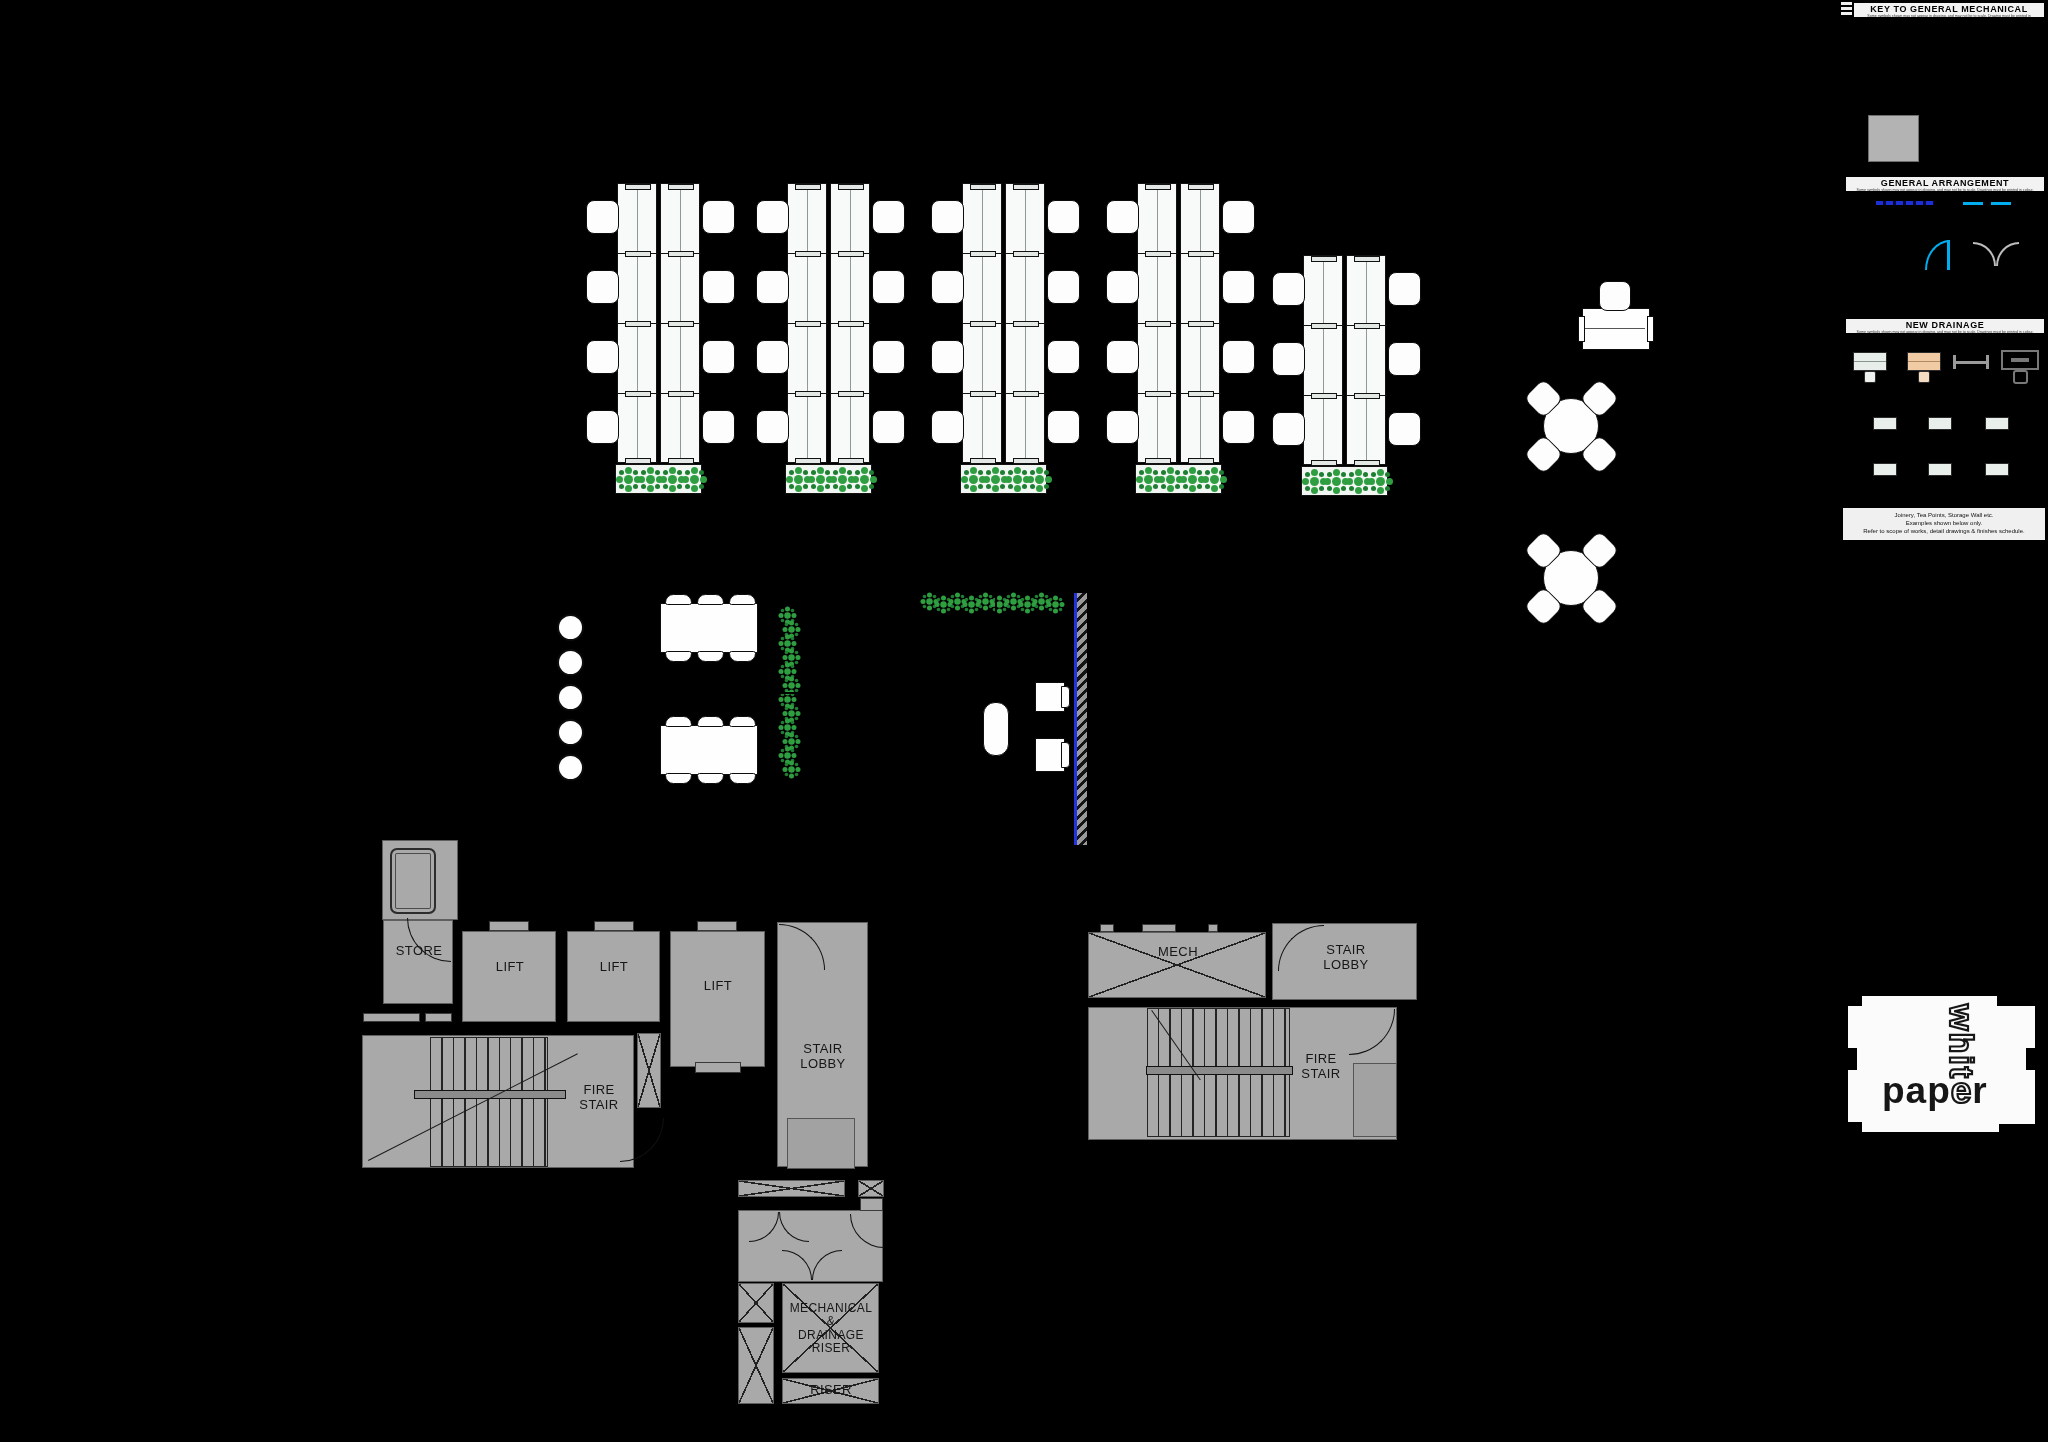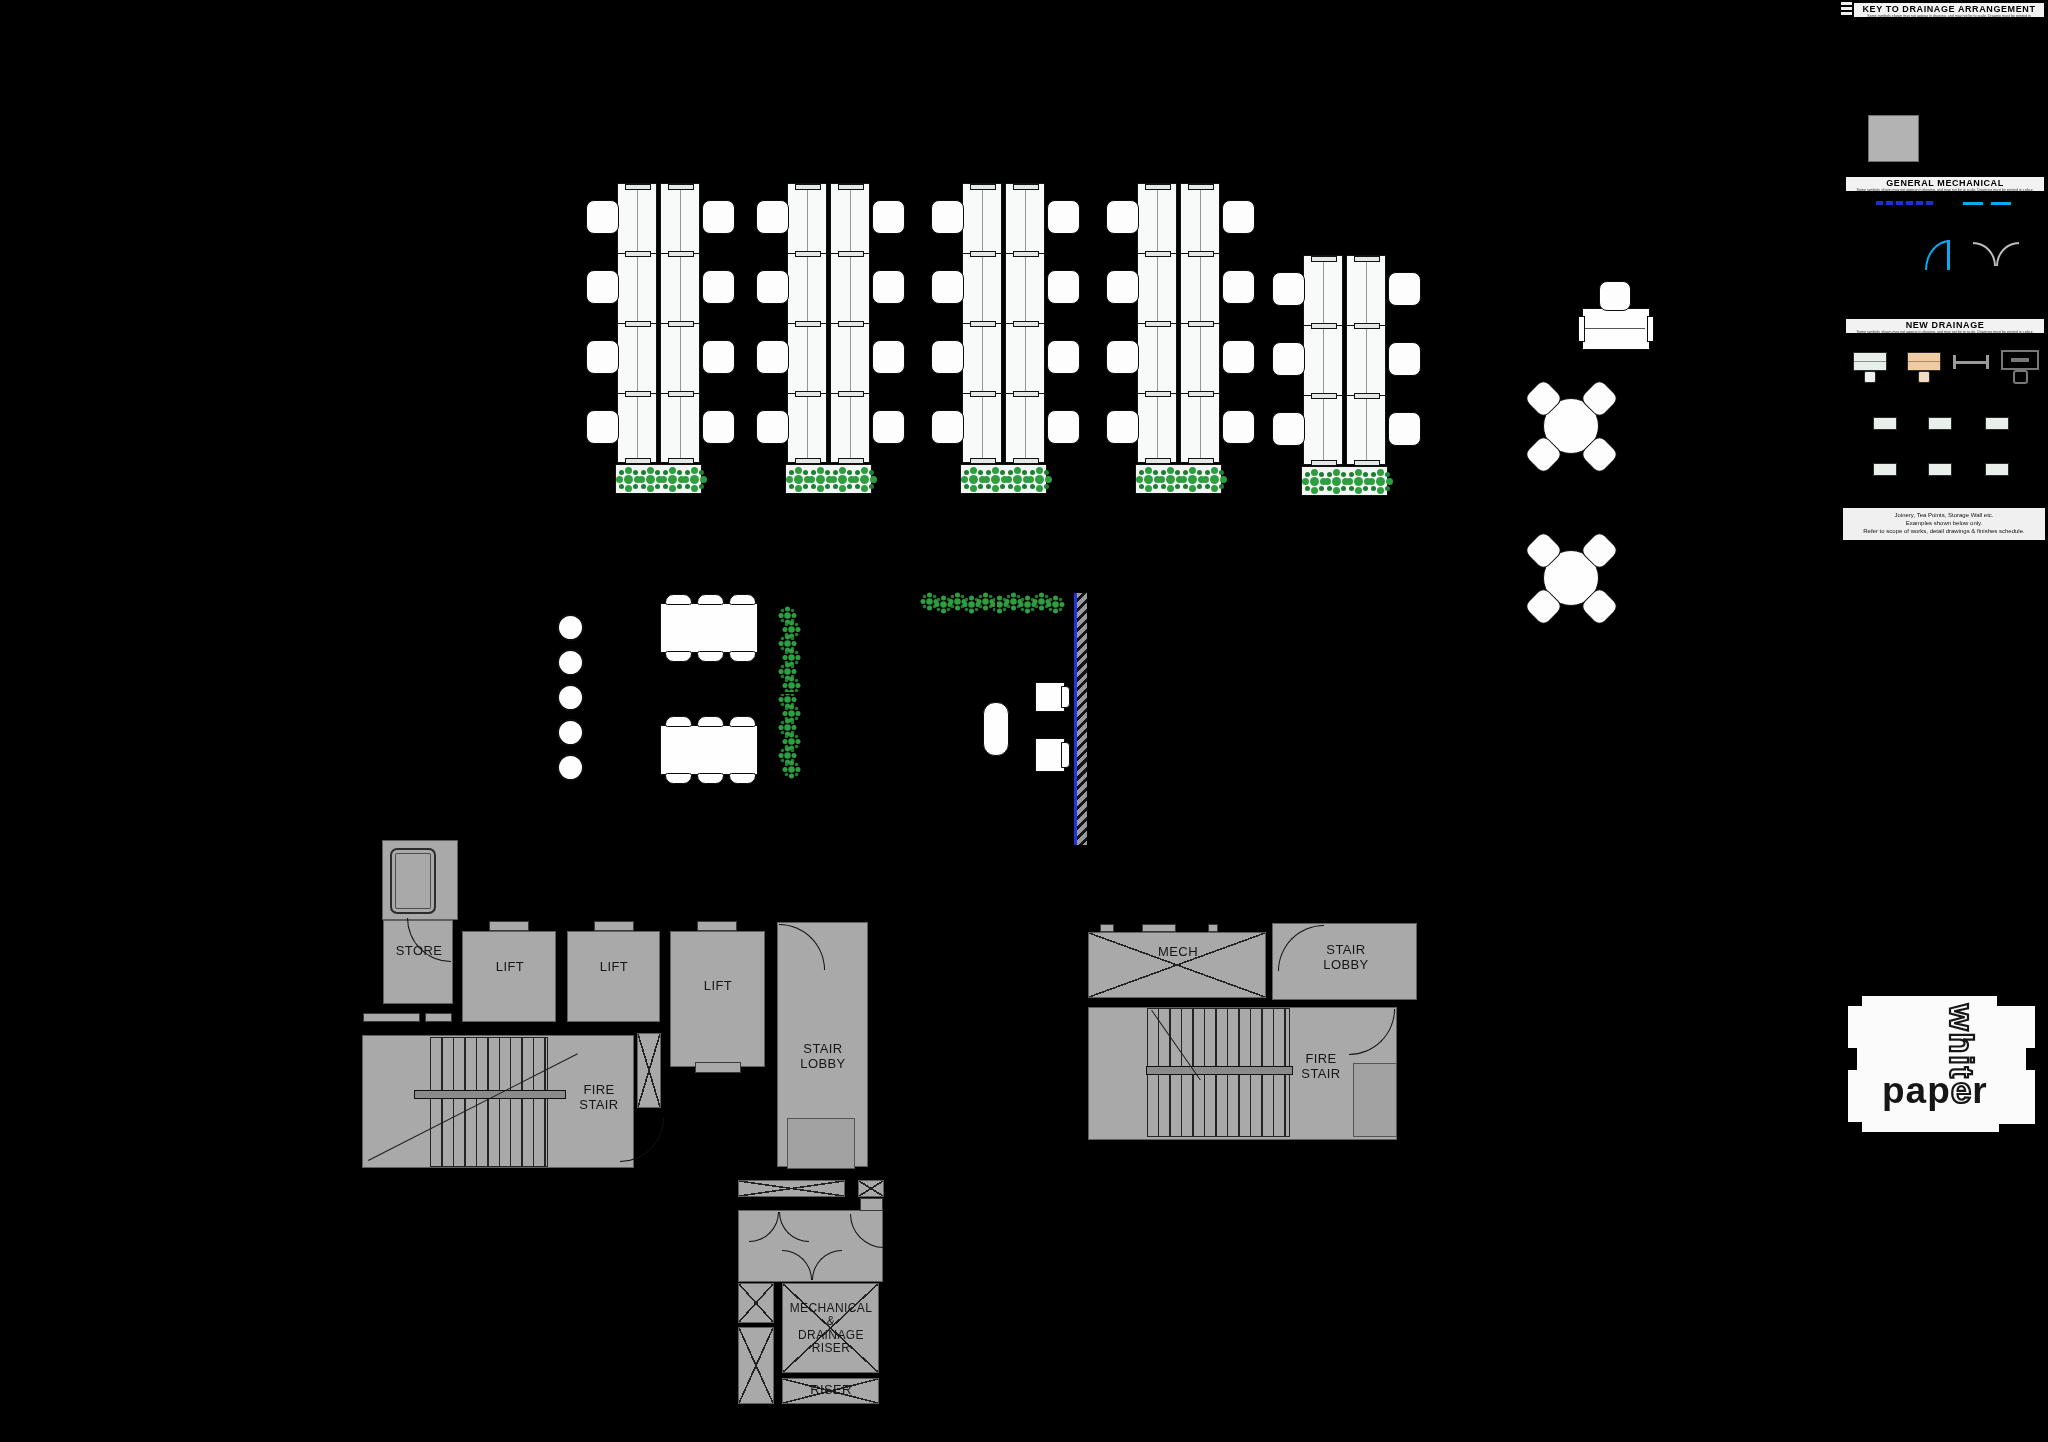--- a/index.html
+++ b/index.html
@@ -385,28 +385,28 @@
       <div class="chair" style="position: absolute; left: 1585px; top: 536px; width: 29px; height: 29px; transform: rotate(45deg);"></div>
       <div class="chair" style="position: absolute; left: 1529px; top: 592px; width: 29px; height: 29px; transform: rotate(45deg);"></div>
       <div class="chair" style="position: absolute; left: 1585px; top: 592px; width: 29px; height: 29px; transform: rotate(45deg);"></div>
     </div>
 
   <div>
     <div class="abs" style="left:1840px;top:0;width:13px;height:18px;background:#f0f0f0;border:1px solid #000;
                 background-image:repeating-linear-gradient(0deg,#000 0 2px,#f0f0f0 2px 5px);"></div>
 
     <div class="lheader" style="left:1853px;top:2px;width:192px;height:16px;">
-      <div class="t">KEY TO DRAINAGE ARRANGEMENT</div>
+      <div class="t">KEY TO GENERAL MECHANICAL</div>
       <div class="s">Some symbols shown may not appear in drawing, and may not be to scale. Drawing must be printed in colour.</div>
     </div>
 
     <div class="abs" style="left:1868px;top:115px;width:51px;height:47px;background:#b3b3b3;border:1px solid #6e6e6e;"></div>
 
     <div class="lheader" style="left:1845px;top:176px;width:200px;height:16px;">
-      <div class="t">GENERAL MECHANICAL</div>
+      <div class="t">GENERAL ARRANGEMENT</div>
       <div class="s">Some symbols shown may not appear in drawing, and may not be to scale. Drawings must be printed in colour.</div>
     </div>
 
     <div class="abs" style="left:1876px;top:201px;width:58px;height:4px;
                 background:repeating-linear-gradient(90deg,#1d2fd0 0 7px,#05073a 7px 10px);"></div>
     <div class="abs" style="left:1963px;top:202px;width:20px;height:3px;background:#00aeef;"></div>
     <div class="abs" style="left:1991px;top:202px;width:20px;height:3px;background:#00aeef;"></div>
 
     <div class="arc tl" style="left:1925px;top:240px;width:25px;height:30px;border-color:#00aeef;border-width:2.5px;"></div>
     <div class="abs" style="left:1947px;top:240px;width:2.5px;height:30px;background:#00aeef;"></div>

